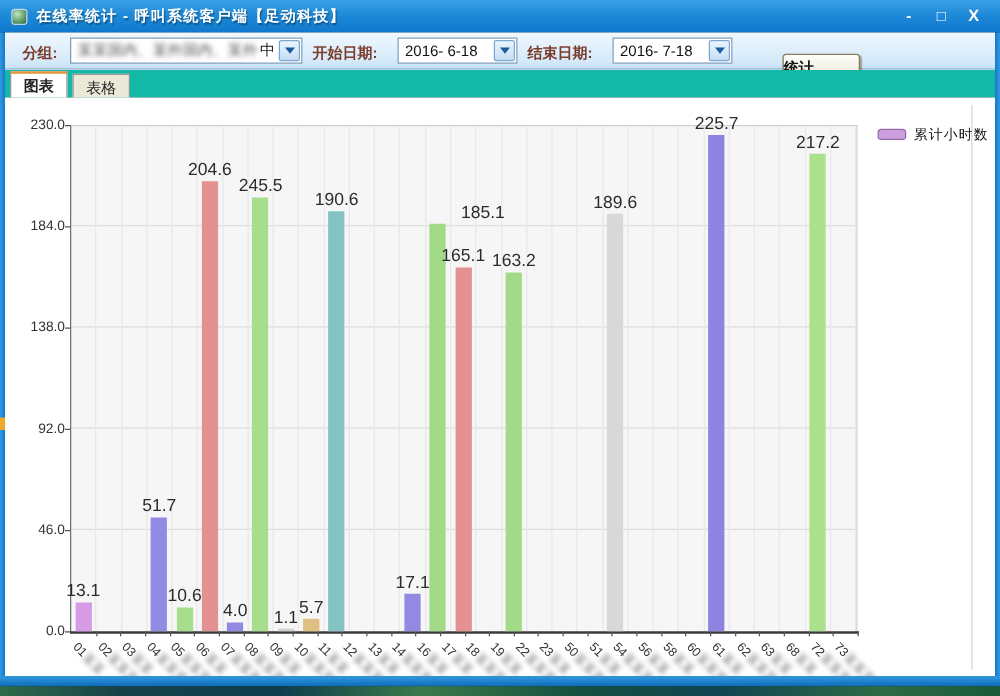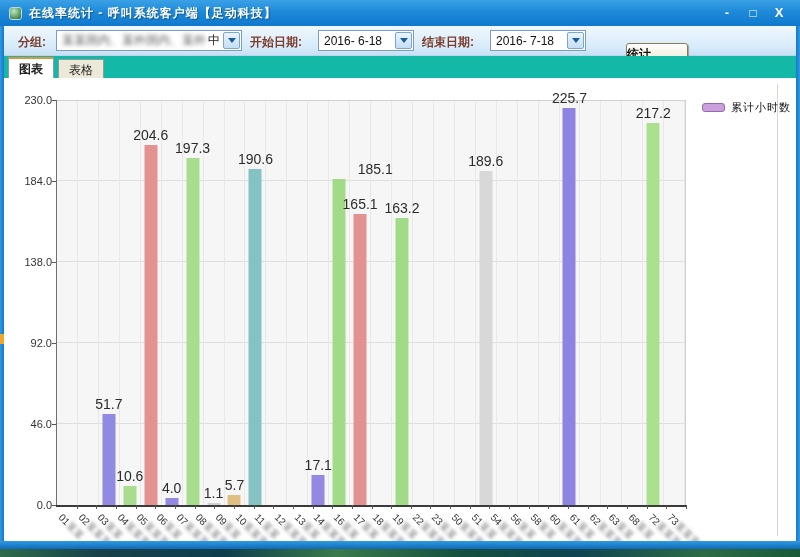--- a/index.html
+++ b/index.html
@@ -144,41 +144,45 @@
   </div>
 
   <div id="content"></div>
   <div id="panel-rightline"></div>
 
   <div id="plotbg">
       <div class="hgrid" style="bottom: 81px;"></div>
       <div class="hgrid" style="bottom: 162px;"></div>
       <div class="hgrid" style="bottom: 243px;"></div>
       <div class="hgrid" style="bottom: 324px;"></div>
+      <div class="slot">
+        <div class="bar" style="height: 23.0674px; background: rgb(214, 154, 230);"></div>
+        <div class="bar-label" style="bottom: 25.0674px;">13.1</div>
+      </div>
       <div class="slot"></div>
       <div class="slot"></div>
       <div class="slot">
         <div class="bar" style="height: 91.037px; background: rgb(145, 137, 226);"></div>
         <div class="bar-label" style="bottom: 93.037px;">51.7</div>
       </div>
       <div class="slot">
         <div class="bar" style="height: 18.6652px; background: rgb(168, 221, 141);"></div>
         <div class="bar-label" style="bottom: 20.6652px;">10.6</div>
       </div>
       <div class="slot">
         <div class="bar" style="height: 360.274px; background: rgb(228, 145, 145);"></div>
         <div class="bar-label" style="bottom: 362.274px;">204.6</div>
       </div>
       <div class="slot">
         <div class="bar" style="height: 7.04348px; background: rgb(145, 137, 226);"></div>
         <div class="bar-label" style="bottom: 9.04348px;">4.0</div>
       </div>
       <div class="slot">
         <div class="bar" style="height: 347.42px; background: rgb(168, 221, 141);"></div>
-        <div class="bar-label" style="bottom: 349.42px;">197.3</div>
+        <div class="bar-label" style="bottom: 349.42px;">245.5</div>
       </div>
       <div class="slot">
         <div class="bar" style="height: 1.93696px; background: rgb(207, 207, 207);"></div>
         <div class="bar-label" style="bottom: 3.93696px;">1.1</div>
       </div>
       <div class="slot">
         <div class="bar" style="height: 10.037px; background: rgb(223, 191, 130);"></div>
         <div class="bar-label" style="bottom: 12.037px;">5.7</div>
       </div>
       <div class="slot">

